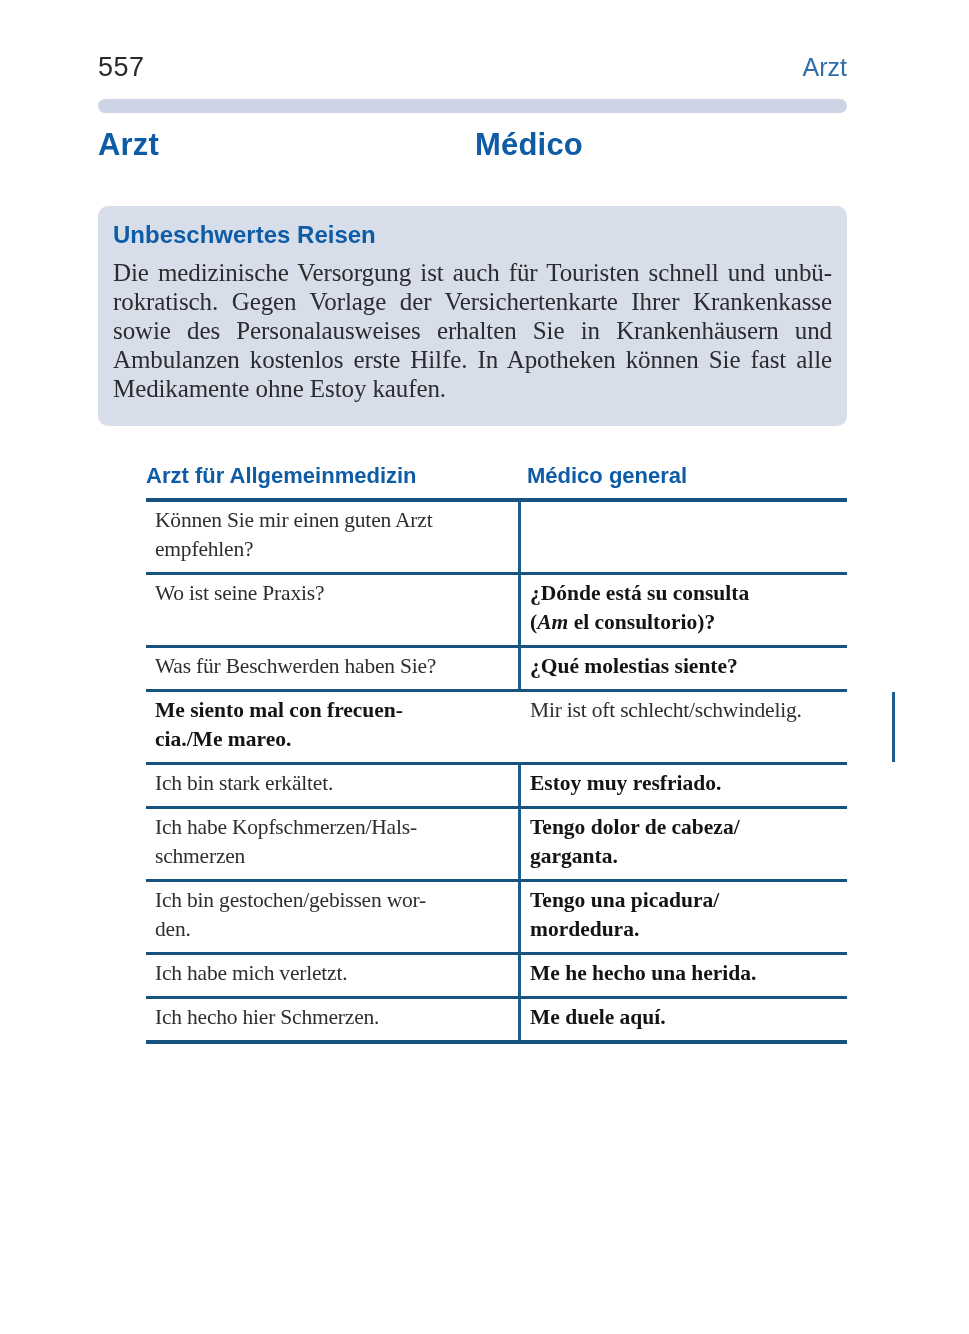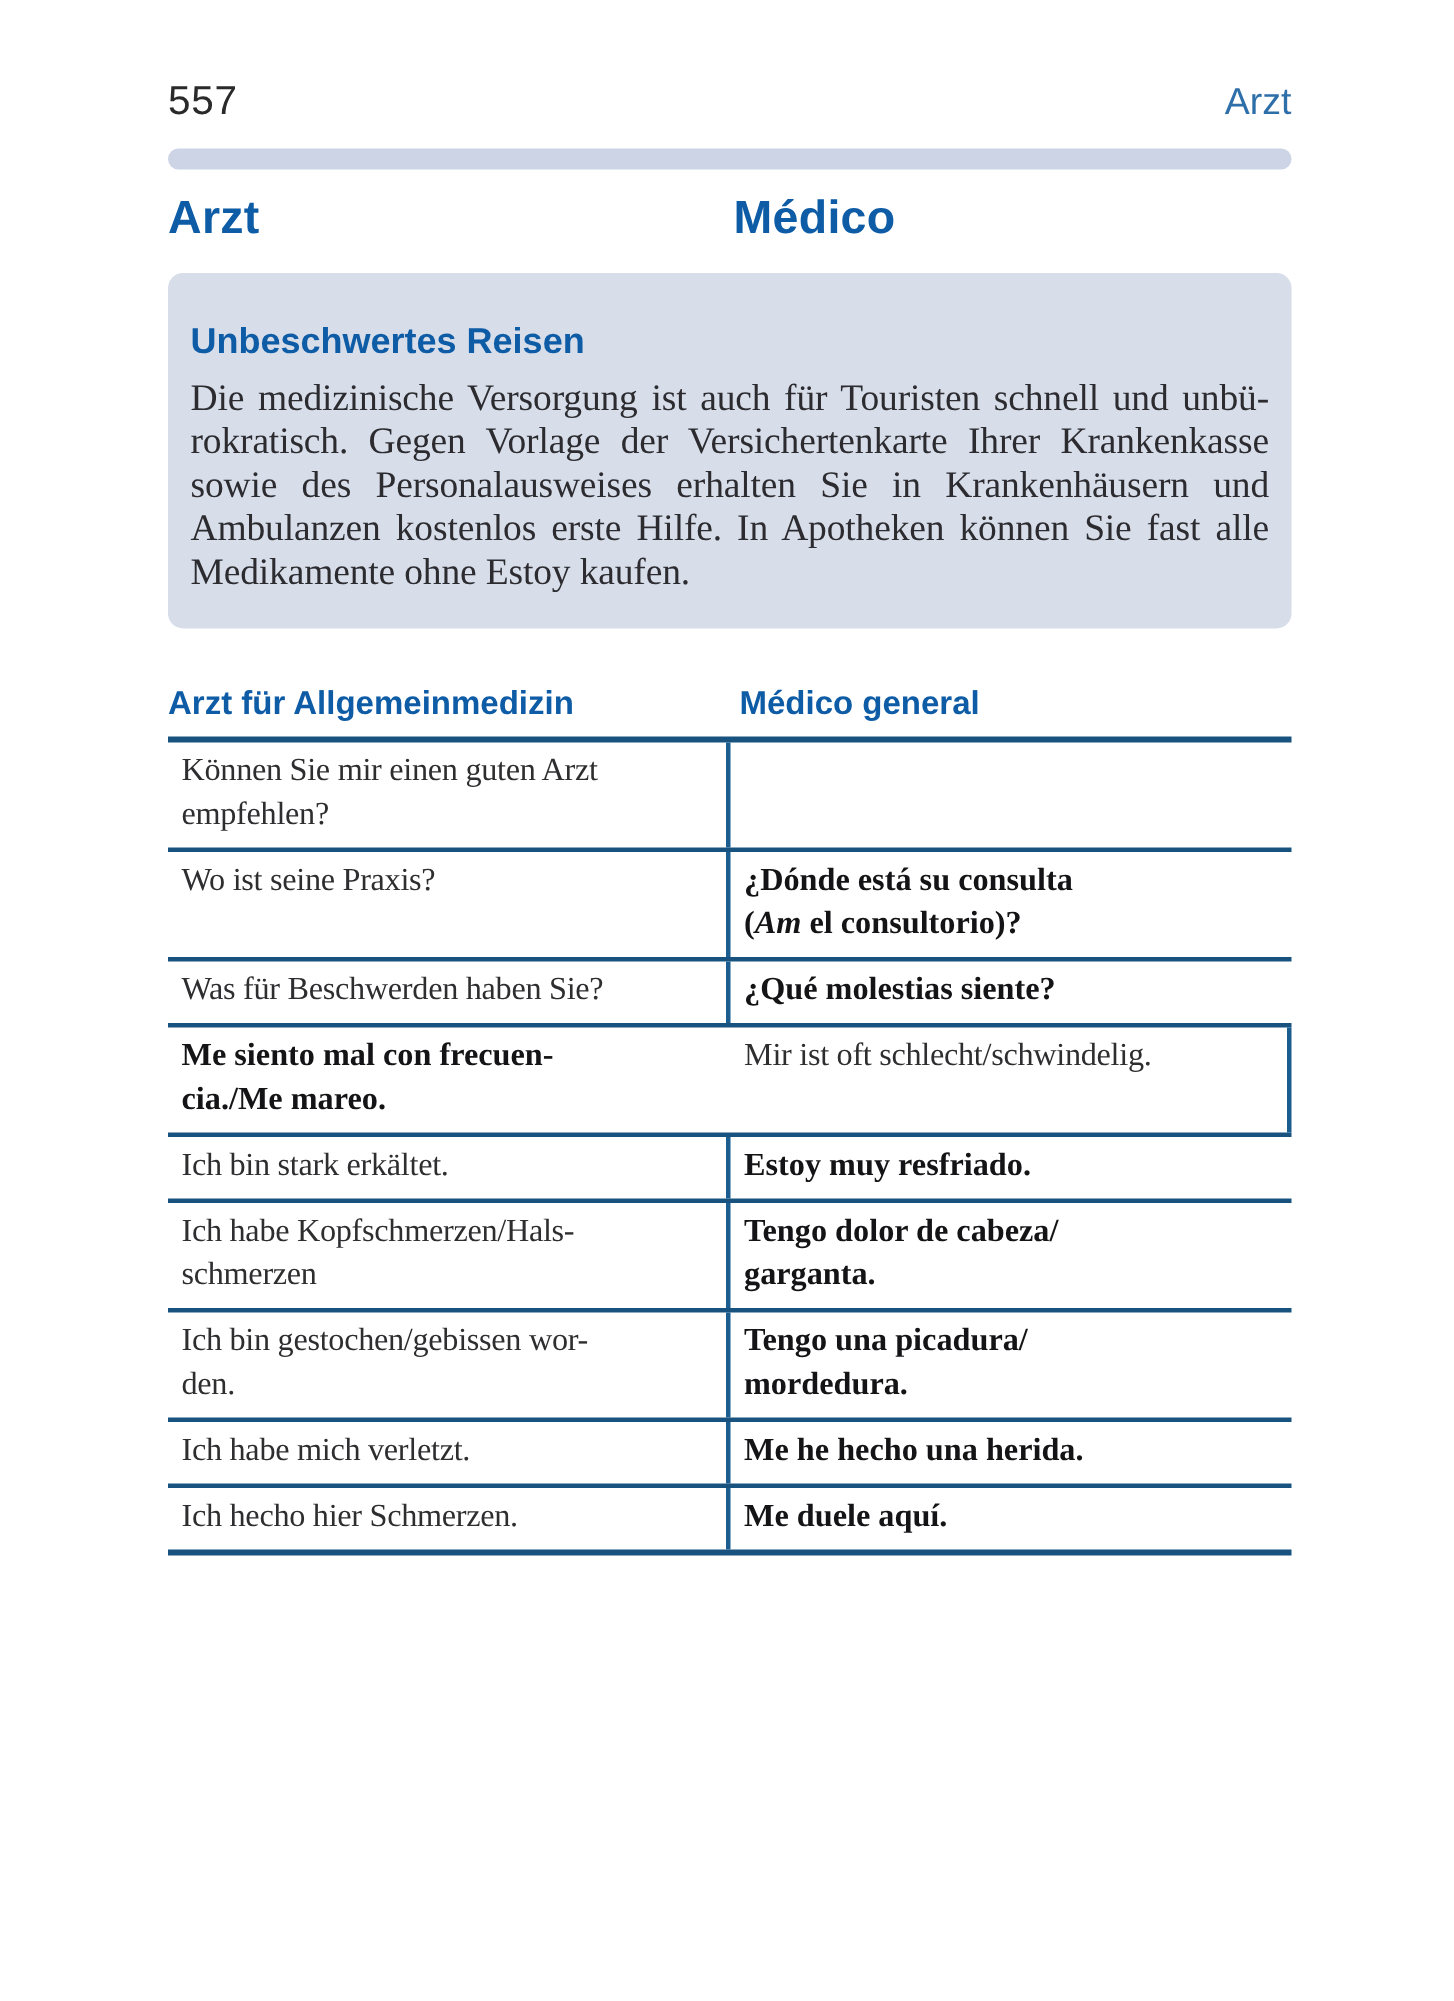--- a/index.html
+++ b/index.html
@@ -13,21 +13,21 @@
   html,body{margin:0;padding:0;}
   body{
     width:969px;height:1334px;
     background:#ffffff;
     position:relative;
     font-family:"Liberation Sans",sans-serif;
     overflow:hidden;
   }
   .content{
     position:absolute;
-    left:112px;top:0;
+    left:98px;top:0;
     width:749px;
   }
   
   .pagehead{
     padding-top:52px;
     display:flex;
     justify-content:space-between;
     align-items:baseline;
   }
   .page-number{
@@ -57,24 +57,24 @@
     font-weight:700;
     color:var(--accent);
     letter-spacing:0.2px;
   }
   .title-es{
     position:absolute;
     left:377px;top:0;
   }
   
   .infobox{
-    margin-top:13px;
+    margin-top:37px;
     background:var(--boxbg);
     border-radius:10px;
-    padding:32px 15px 23px 15px;
+    padding:15px 15px 23px 15px;
     box-sizing:border-box;
   }
   .infobox h2{
     margin:0 0 9px 0;
     font-size:24px;
     font-weight:700;
     color:var(--accent);
   }
   .box-line{
     font-family:"Liberation Serif",serif;
@@ -85,20 +85,21 @@
     text-align:justify;
     text-align-last:justify;
   }
   .box-line:last-child{
     text-align:left;
     text-align-last:left;
   }
   
   .phrase-table{
     margin-top:37px;
+    margin-left:48px;
   }
   .thead{
     display:grid;
     grid-template-columns:375px 374px;
   }
   .th{
     font-size:22px;
     font-weight:700;
     color:var(--accent);
     padding-bottom:9px;

